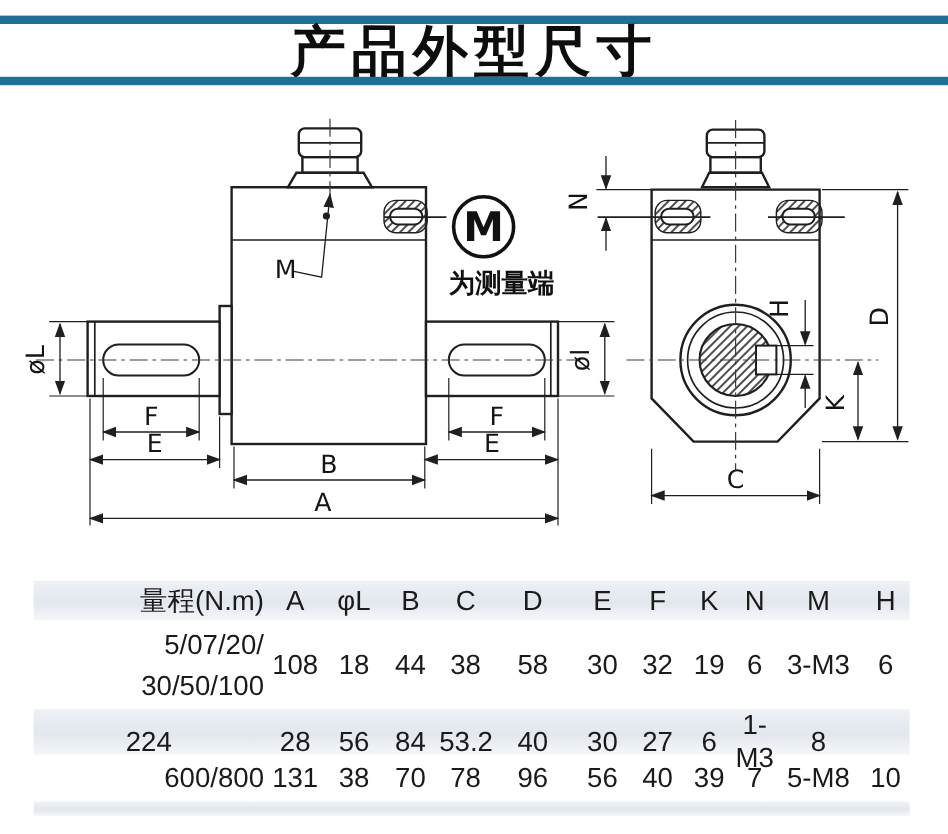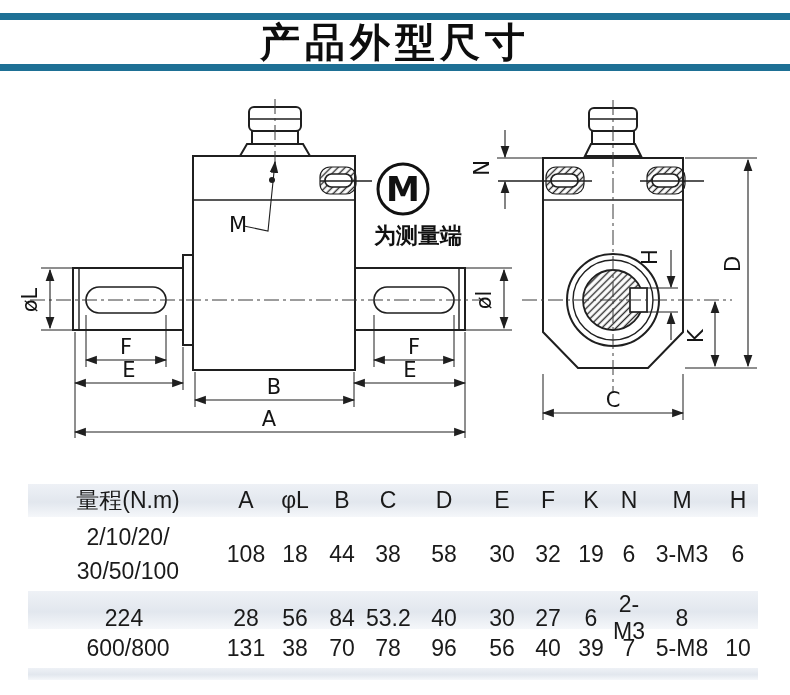--- a/index.html
+++ b/index.html
@@ -3,21 +3,21 @@
 <meta charset="utf-8">
 <style>
   html,body{margin:0;padding:0;background:#fff;}
   #page{position:relative;width:790px;height:695px;background:#fff;overflow:hidden;
         font-family:"Liberation Sans",sans-serif;color:#1a1a1a;}
 
   
   .bar{position:absolute;left:0;width:790px;height:7px;background:#1e7095;}
   .bar.top{top:13px;} .bar.bottom{top:64px;}
   .title{position:absolute;left:0;top:21px;width:790px;height:42px;line-height:42px;
-         text-align:center;font-size:40px;font-weight:700;letter-spacing:5px;color:#0d0d0d;}
+         text-align:center;font-size:46px;font-weight:700;letter-spacing:5px;color:#0d0d0d;}
 
   
   .drawing{position:absolute;left:0;top:92px;}
   .view rect,.view polygon{fill:#fff;stroke:#1f1f1f;stroke-width:2;}
   .view circle{fill:#fff;stroke:#1f1f1f;stroke-width:2;}
   .view line{stroke:#1f1f1f;stroke-width:1.4;fill:none;}
   .kw{fill:#fff !important;stroke:#1f1f1f !important;stroke-width:1.7 !important;}
   .hatched{fill:url(#hatch) !important;stroke:#1f1f1f !important;stroke-width:1.2 !important;}
   .inner{fill:none !important;stroke-width:1.4 !important;}
   .shaftcut{fill:url(#hatch) !important;stroke:#1f1f1f !important;stroke-width:1.8 !important;}
@@ -27,21 +27,21 @@
   .ext{stroke:#1f1f1f;stroke-width:1;fill:none;}
   .dlabel{font:21px "DejaVu Sans",sans-serif;fill:#141414;text-anchor:middle;}
   .mbig{font:700 34px "DejaVu Sans",sans-serif;fill:#111;text-anchor:middle;}
   .cjk{font:700 22px "Liberation Sans",sans-serif;fill:#111;text-anchor:middle;}
 
   
   .dim-table{position:absolute;left:28px;top:484px;width:730px;font-size:23px;}
   .trow{display:grid;grid-template-columns:192px 52px 46px 48px 44px 68px 48px 44px 42px 34px 72px 40px;
         align-items:center;}
   .trow .c{text-align:center;}
-  .trow .l{text-align:center;padding-left:8px;}
+  .trow .l{text-align:right;padding-left:8px;}
   .stripe{background:linear-gradient(180deg,#eef1f6 0%,#e2e7ee 55%,#f5f7fa 100%);}
   .hrow{height:33px;}
   .r1{height:74px;} .r2{height:38px;} .r3{height:39px;}
   .lab2{line-height:34px;}
   .bstripe{height:12px;}
 </style>
 </head>
 <body>
 
 <div id="page">
@@ -204,21 +204,21 @@
       <div class="c">E</div>
       <div class="c">F</div>
       <div class="c">K</div>
       <div class="c">N</div>
       <div class="c">M</div>
       <div class="c">H</div>
     </div>
 
     <div class="trow r1">
       <div class="l lab2">
-        <div>2/10/20/</div>
+        <div>5/07/20/</div>
         <div>30/50/100</div>
       </div>
       <div class="c">108</div>
       <div class="c">18</div>
       <div class="c">44</div>
       <div class="c">38</div>
       <div class="c">58</div>
       <div class="c">30</div>
       <div class="c">32</div>
       <div class="c">19</div>
@@ -230,21 +230,21 @@
     <div class="trow r2 stripe">
       <div class="c">224</div>
       <div class="c">28</div>
       <div class="c">56</div>
       <div class="c">84</div>
       <div class="c">53.2</div>
       <div class="c">40</div>
       <div class="c">30</div>
       <div class="c">27</div>
       <div class="c">6</div>
-      <div class="c">2-M3</div>
+      <div class="c">1-M3</div>
       <div class="c">8</div>
     </div>
 
     <div class="trow r3">
       <div class="l">600/800</div>
       <div class="c">131</div>
       <div class="c">38</div>
       <div class="c">70</div>
       <div class="c">78</div>
       <div class="c">96</div>

